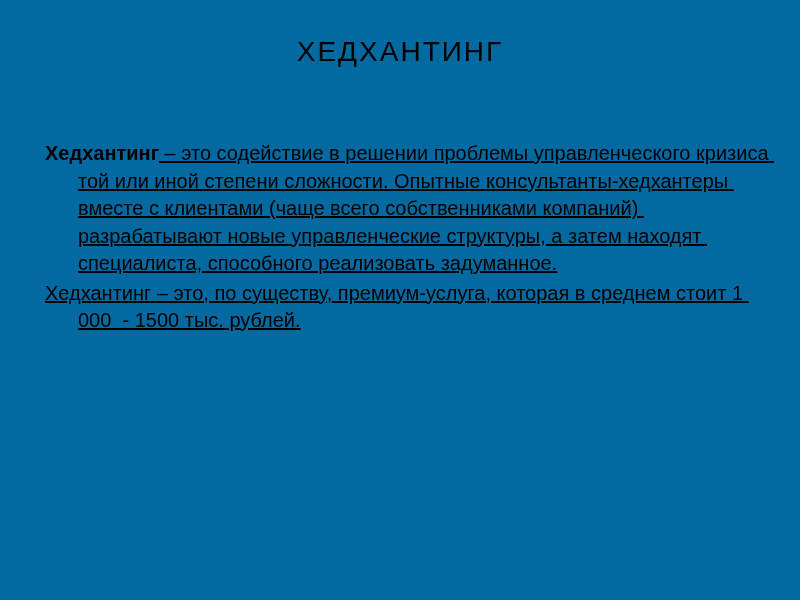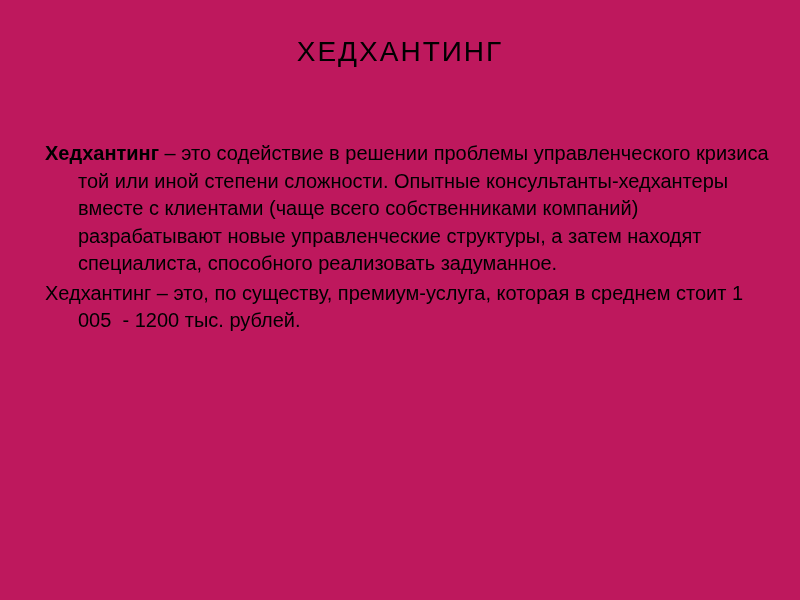--- a/index.html
+++ b/index.html
@@ -4,21 +4,21 @@
 <style>
   html, body {
     margin: 0;
     padding: 0;
     background: #ffffff;
   }
   .slide {
     position: relative;
     width: 800px;
     height: 600px;
-    background: #be185d;
+    background: #0369a1;
     color: #000000;
     font-family: "Liberation Sans", sans-serif;
     overflow: hidden;
   }
   .slide-title {
     position: absolute;
     top: 36px;
     left: 0;
     width: 100%;
     margin: 0;
@@ -41,24 +41,25 @@
     padding-left: 33px;
     text-indent: -33px;
   }
   .para .lead {
     font-weight: 700;
     white-space: pre-wrap;
   }
   .para .rest {
     font-weight: 400;
     white-space: pre-wrap;
+    text-decoration: underline;
   }
 </style>
 </head>
 <body>
 
 <div class="slide">
   <h1 class="slide-title">ХЕДХАНТИНГ</h1>
   <div class="slide-body">
     <p class="para"><span class="lead">Хедхантинг</span><span class="rest"> – это содействие в решении проблемы управленческого кризиса той или иной степени сложности. Опытные консультанты-хедхантеры вместе с клиентами (чаще всего собственниками компаний) разрабатывают новые управленческие структуры, а затем находят специалиста, способного реализовать задуманное.</span></p>
-    <p class="para"><span class="lead"></span><span class="rest">Хедхантинг – это, по существу, премиум-услуга, которая в среднем стоит 1 005  - 1200 тыс. рублей.</span></p>
+    <p class="para"><span class="lead"></span><span class="rest">Хедхантинг – это, по существу, премиум-услуга, которая в среднем стоит 1 000  - 1500 тыс. рублей.</span></p>
   </div>
 </div>
 
 </body></html>

